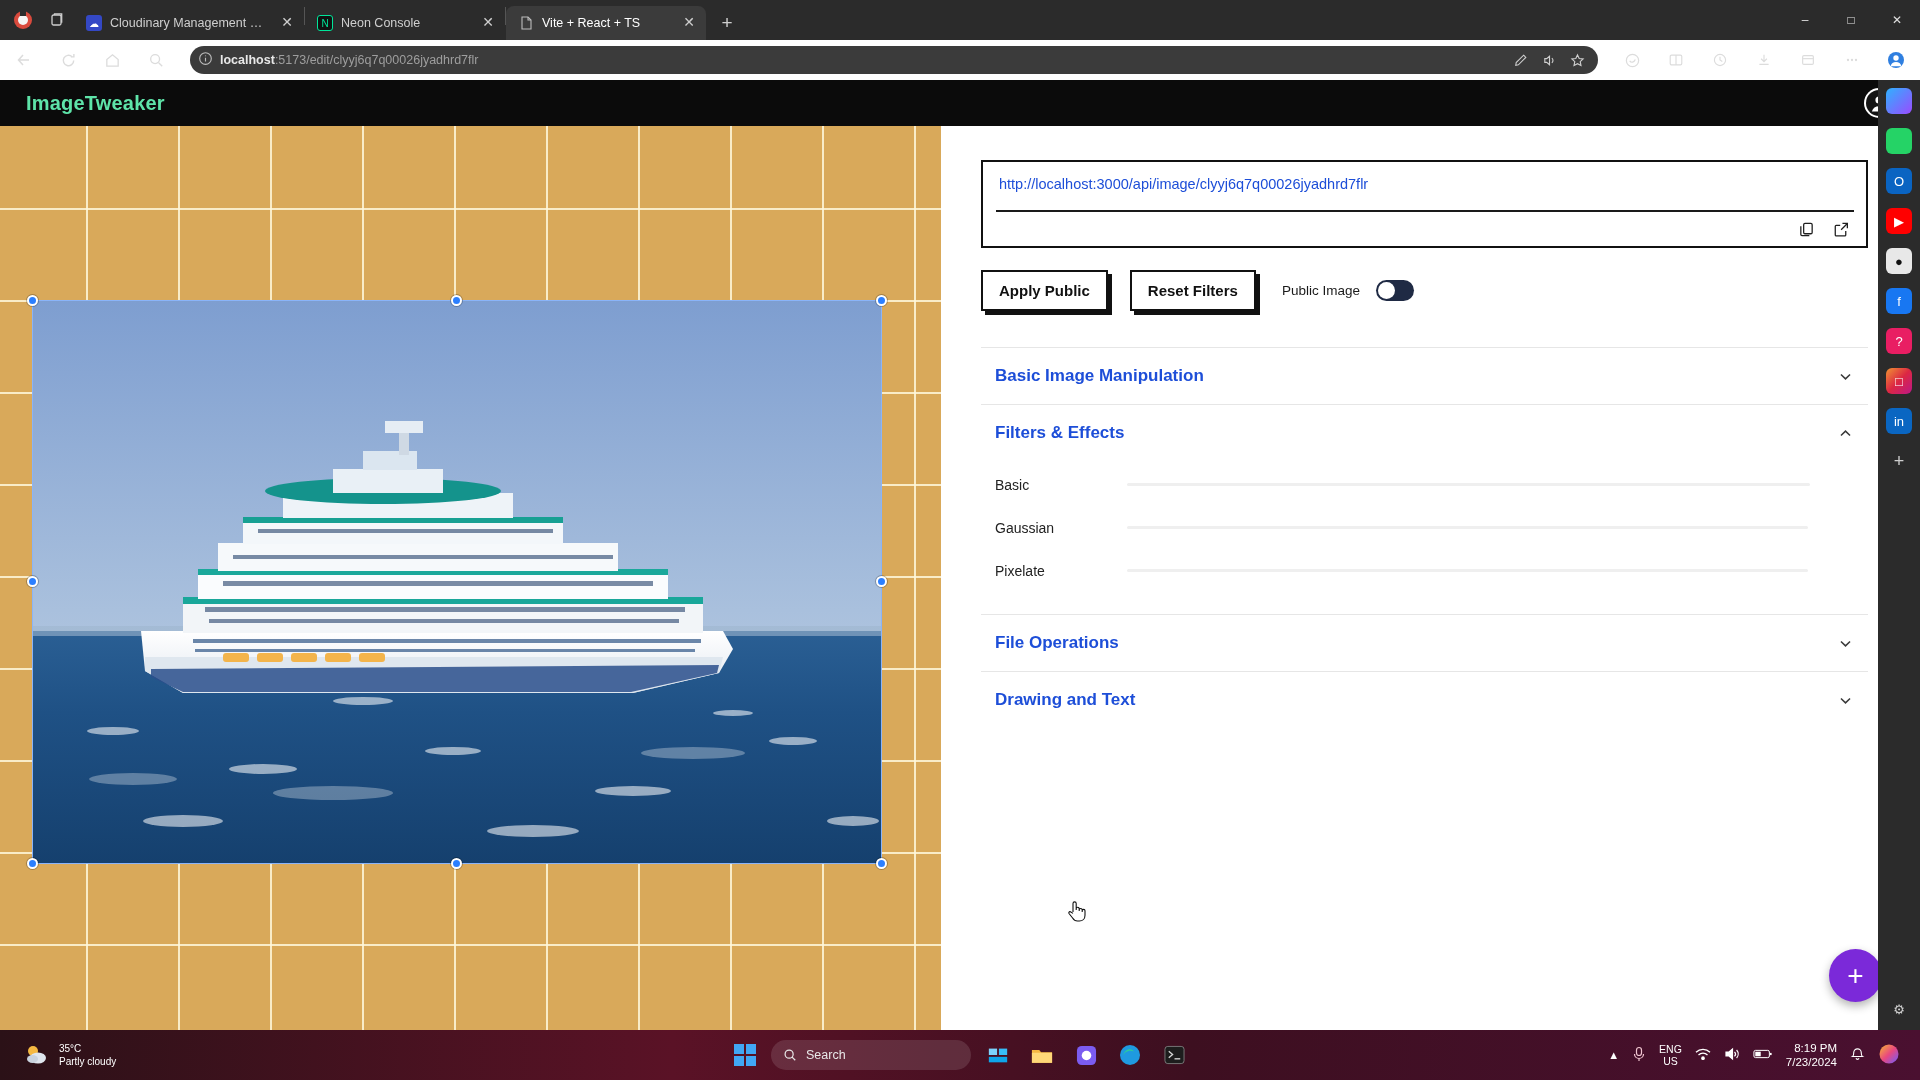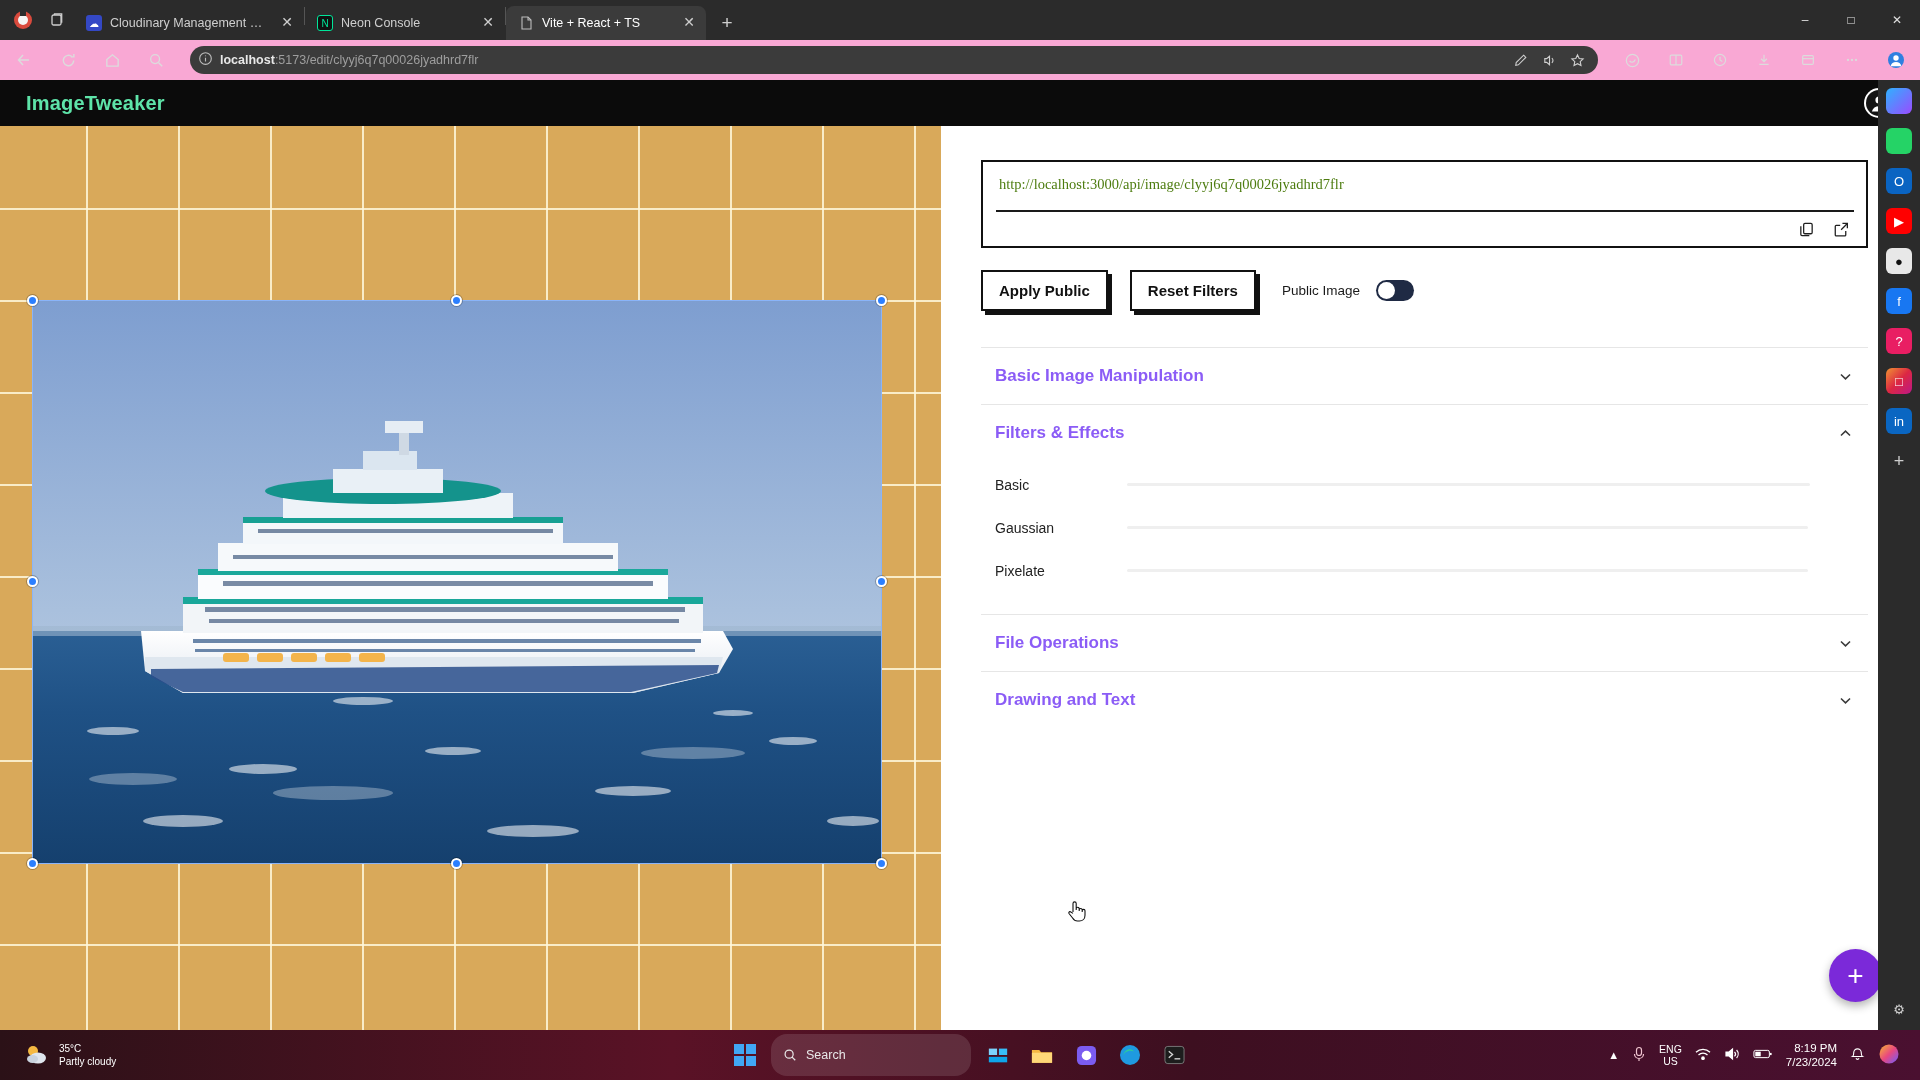--- a/index.html
+++ b/index.html
@@ -27,21 +27,21 @@
   }
   .tab.active { background: #3b3b3b; color: #fff; }
   .tab .favicon { width: 16px; height: 16px; border-radius: 3px; flex-shrink: 0; display:flex; align-items:center; justify-content:center; font-size:10px; }
   .tab .tlabel { flex: 1; overflow: hidden; white-space: nowrap; text-overflow: ellipsis; }
   .tab .tclose { width: 18px; height: 18px; line-height: 16px; text-align: center; font-size: 14px; color: #cfcfcf; border-radius: 4px; flex-shrink:0;}
   .tabdiv { width:1px; height:18px; background:#555; align-self:center; margin-bottom:8px;}
   .newtab { width: 30px; height: 30px; color: #cfcfcf; font-size: 19px; display: flex; align-items: center; justify-content: center; margin-left: 6px; margin-bottom:2px;}
   .wincontrols { margin-left: auto; display: flex; height: 40px; }
   .wincontrols div { width: 46px; display: flex; align-items: center; justify-content: center; color: #e0e0e0; font-size: 12px; }
 
-  .toolbar { height: 40px; background: #f9a8d4; display: flex; align-items: center; padding: 0 8px; gap: 12px; }
+  .toolbar { height: 40px; background: #ffffff; display: flex; align-items: center; padding: 0 8px; gap: 12px; }
   .tbtn { width: 32px; height: 30px; display: flex; align-items: center; justify-content: center; color: #dcdcdc; border-radius: 4px; }
   .omnibox {
     flex: 1; height: 28px; background: #3b3b3b; border-radius: 14px;
     display: flex; align-items: center; padding: 0 8px; margin: 0 6px; gap: 7px;
   }
   .omnibox .urltext { font-size: 12.5px; color: #9e9e9e; white-space: nowrap; overflow: hidden;}
   .omnibox .urltext b { color: #e8e8e8; font-weight: 600; }
   .omni-right { margin-left: auto; display: flex; gap: 2px; align-items: center; }
   .omni-right .tbtn { width: 26px; height: 24px; }
 
@@ -80,21 +80,21 @@
   .h-bl { left: -6px; bottom: -6px; } .h-bc { left: 50%; bottom: -6px; margin-left:-6px;} .h-br { right: -6px; bottom: -6px; }
 
   
   .panel { flex: 1; background: #fff; padding: 34px 52px 0 40px; overflow: hidden; position: relative; }
   .panel-title { font-size: 25px; font-weight: 700; color: #111; margin-bottom: 27px; }
 
   .urlbox {
     border: 2px solid #111; background: #fff; height: 88px;
     padding: 14px 16px 0 16px; position: relative; margin-bottom: 22px;
   }
-  .urlbox .val { font-size: 14.5px; color: #4d7c0f; font-family: Liberation Serif, serif; }
+  .urlbox .val { font-size: 14.5px; color: #1d4ed8; }
   .urlbox .rule { position:absolute; left: 13px; right: 12px; top: 48px; height: 2px; background: #1a1a1a; }
   .urlbox .acts { position: absolute; right: 16px; bottom: 8px; display: flex; gap: 18px; align-items: center; }
   .urlbox .acts span { color: #1f1f1f; display:flex; }
 
   .actionrow { display: flex; align-items: center; gap: 22px; margin-bottom: 36px; }
   .nbtn {
     border: 2px solid #111; background: #fff; color: #111;
     font-size: 15px; font-weight: 700; padding: 10px 16px;
     box-shadow: 4px 4px 0 #111; font-family: "Liberation Sans", sans-serif;
   }
@@ -102,21 +102,21 @@
   .toggle-label { font-size: 13.5px; color: #1a1a1a; }
   .switch { width: 38px; height: 21px; border-radius: 11px; background: #1f2a44; position: relative; }
   .switch .knob { position: absolute; left: 2px; top: 2px; width: 17px; height: 17px; border-radius: 50%; background: #fff; }
 
   .acc { border-top: 1px solid #e6e6e6; }
   .acc:first-of-type { border-top: 1px solid #ececec; }
   .acc-head {
     height: 56px; display: flex; align-items: center; justify-content: space-between;
     padding: 0 14px 0 14px;
   }
-  .acc-title { font-size: 17px; font-weight: 700; color: #8b5cf6; }
+  .acc-title { font-size: 17px; font-weight: 700; color: #1d4ed8; }
   .chev { width: 18px; height: 18px; color: #444; display:flex; align-items:center; justify-content:center;}
   .acc-body { padding: 2px 14px 22px 14px; }
   .slider-row { height: 43px; display: flex; align-items: center; gap: 0; position: relative; }
   .slider-row .sl-label { font-size: 14px; color: #222; width: 132px; flex-shrink: 0; }
   .slider-track { flex: 1; height: 3px; background: #efefef; border-radius: 2px; margin-right: 44px; }
   .slider-row.r2 .slider-track { margin-right: 46px; }
   .slider-row.r3 .slider-track { margin-right: 46px; }
 
   .fab {
     position: absolute; right: 38px; bottom: 28px;
@@ -141,21 +141,21 @@
   .taskbar {
     position: absolute; left: 0; bottom: 0; width: 1920px; height: 50px;
     background: linear-gradient(90deg, #2b1117 0%, #5a1226 35%, #3d0f20 62%, #4a1030 100%);
     display: flex; align-items: center; padding: 0 10px; color: #fff;
   }
   .weather { display: flex; align-items: center; gap: 9px; padding-left: 14px; }
   .weather .wtxt { font-size: 10px; line-height: 1.35; }
   .tb-center { position: absolute; left: 50%; transform: translateX(-50%); display: flex; align-items: center; gap: 10px; }
   .startbtn { width: 32px; height: 32px; display: flex; align-items: center; justify-content: center; }
   .searchbox {
-    width: 200px; height: 42px; background: rgba(255,255,255,.12); border-radius: 16px;
+    width: 200px; height: 30px; background: rgba(255,255,255,.12); border-radius: 16px;
     display: flex; align-items: center; gap: 9px; padding: 0 12px; font-size: 12.5px; color: #e8e8e8;
   }
   .tb-app { width: 34px; height: 34px; display: flex; align-items: center; justify-content: center; border-radius: 5px; }
   .tray { margin-left: auto; display: flex; align-items: center; gap: 13px; padding-right: 10px; font-size: 11px; }
   .tray .lang { text-align: center; line-height: 1.15; font-size: 10.5px; }
   .tray .clock { text-align: right; line-height: 1.25; font-size: 11.5px; }
 </style>
 </head>
 <body>
 

